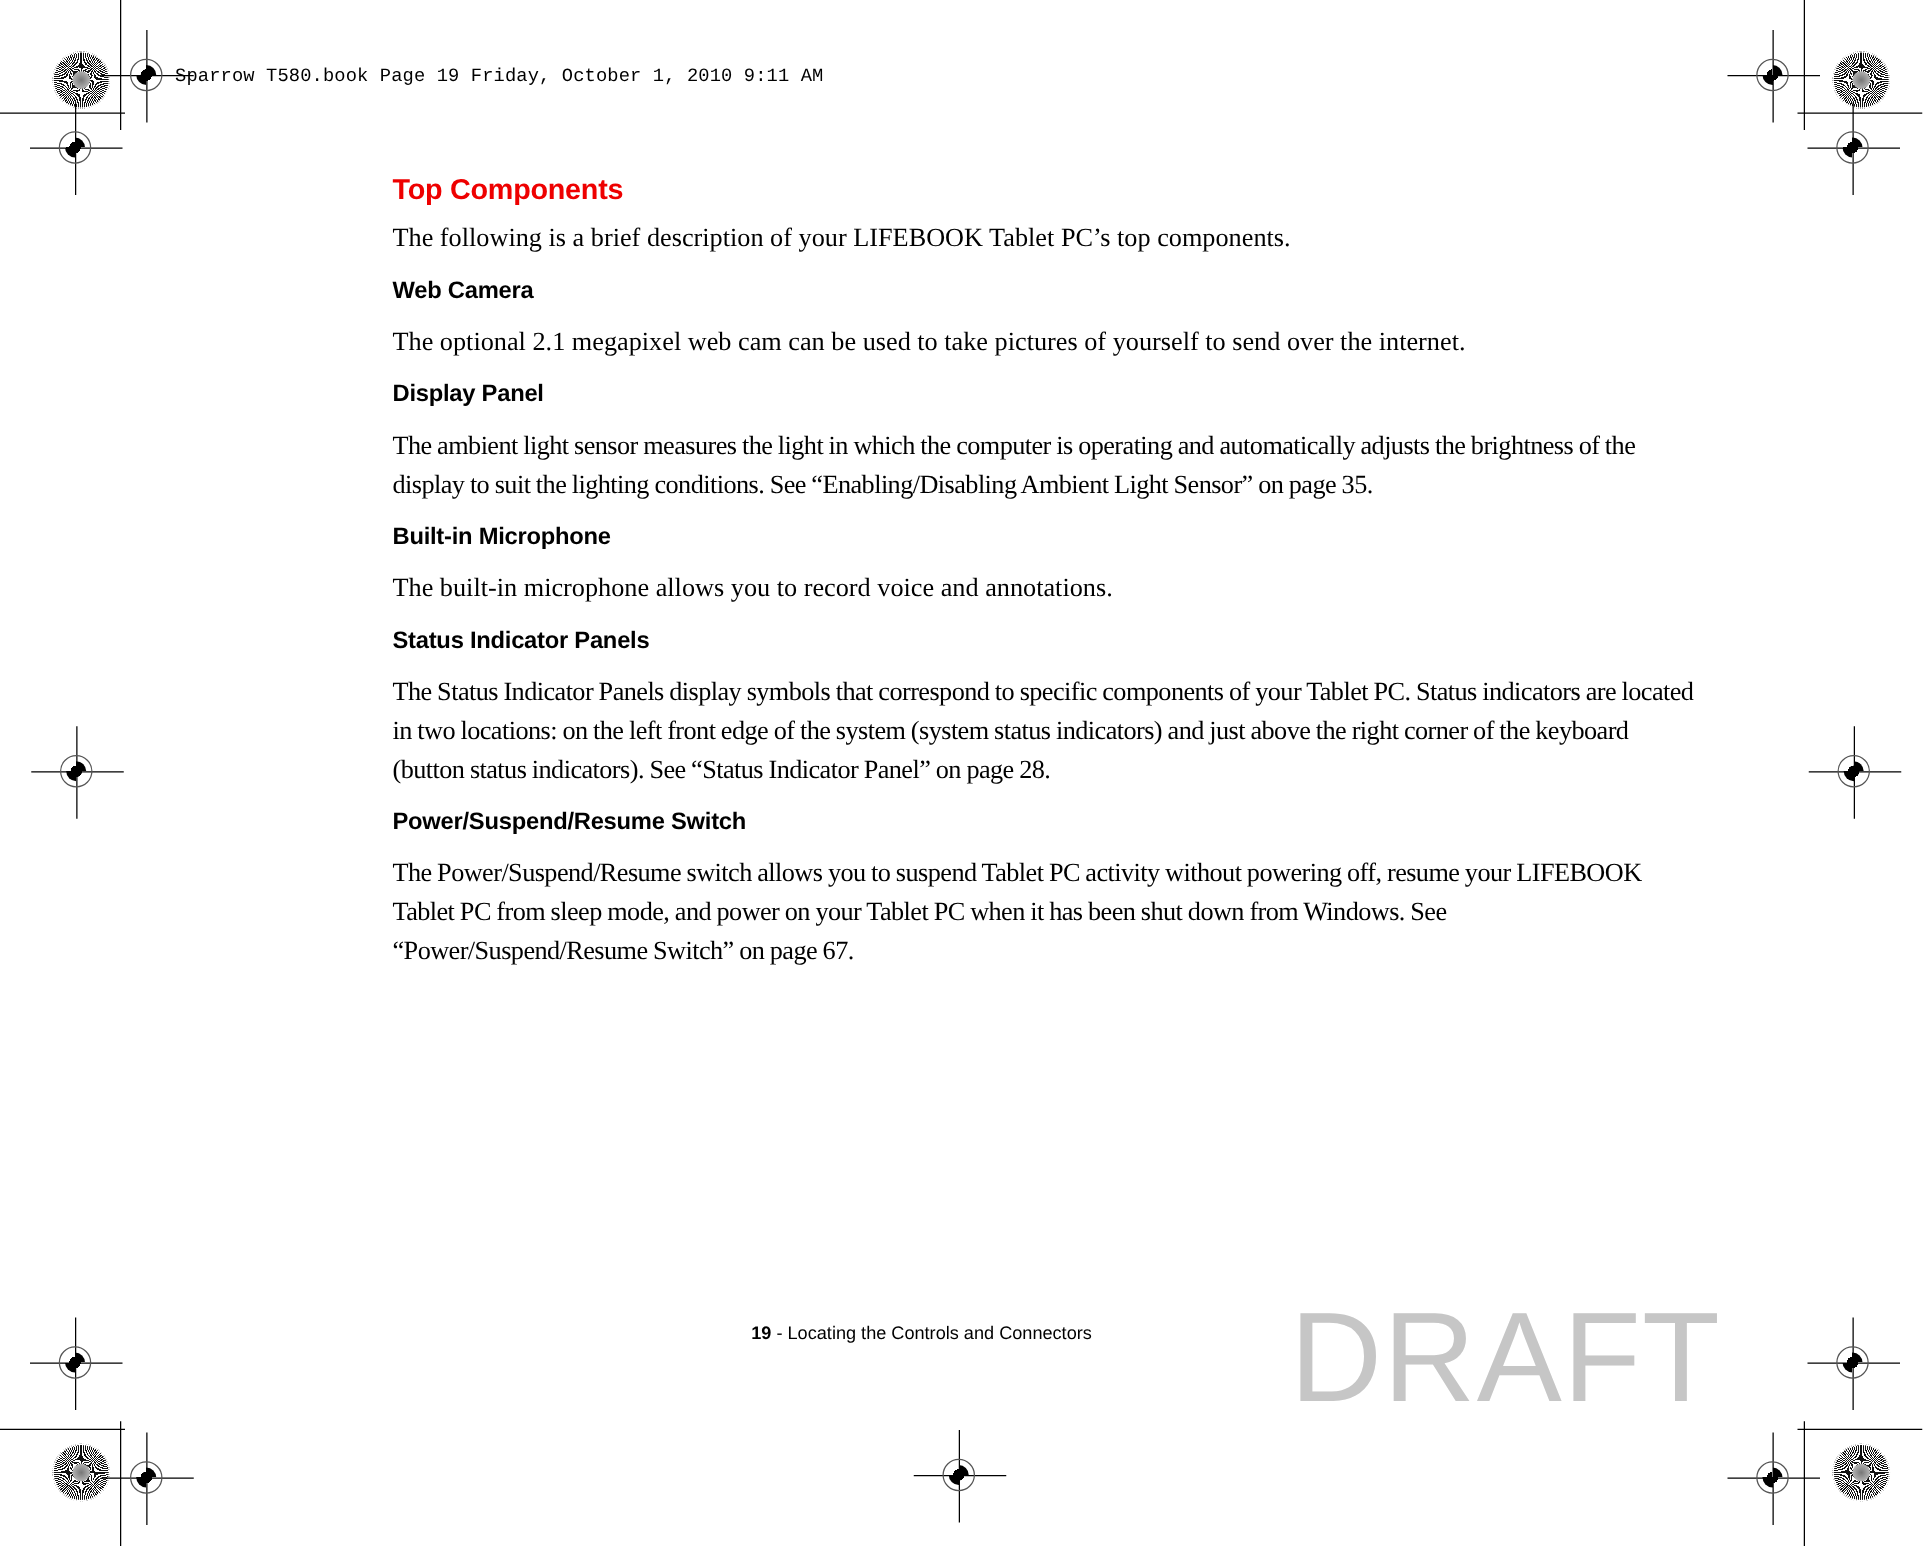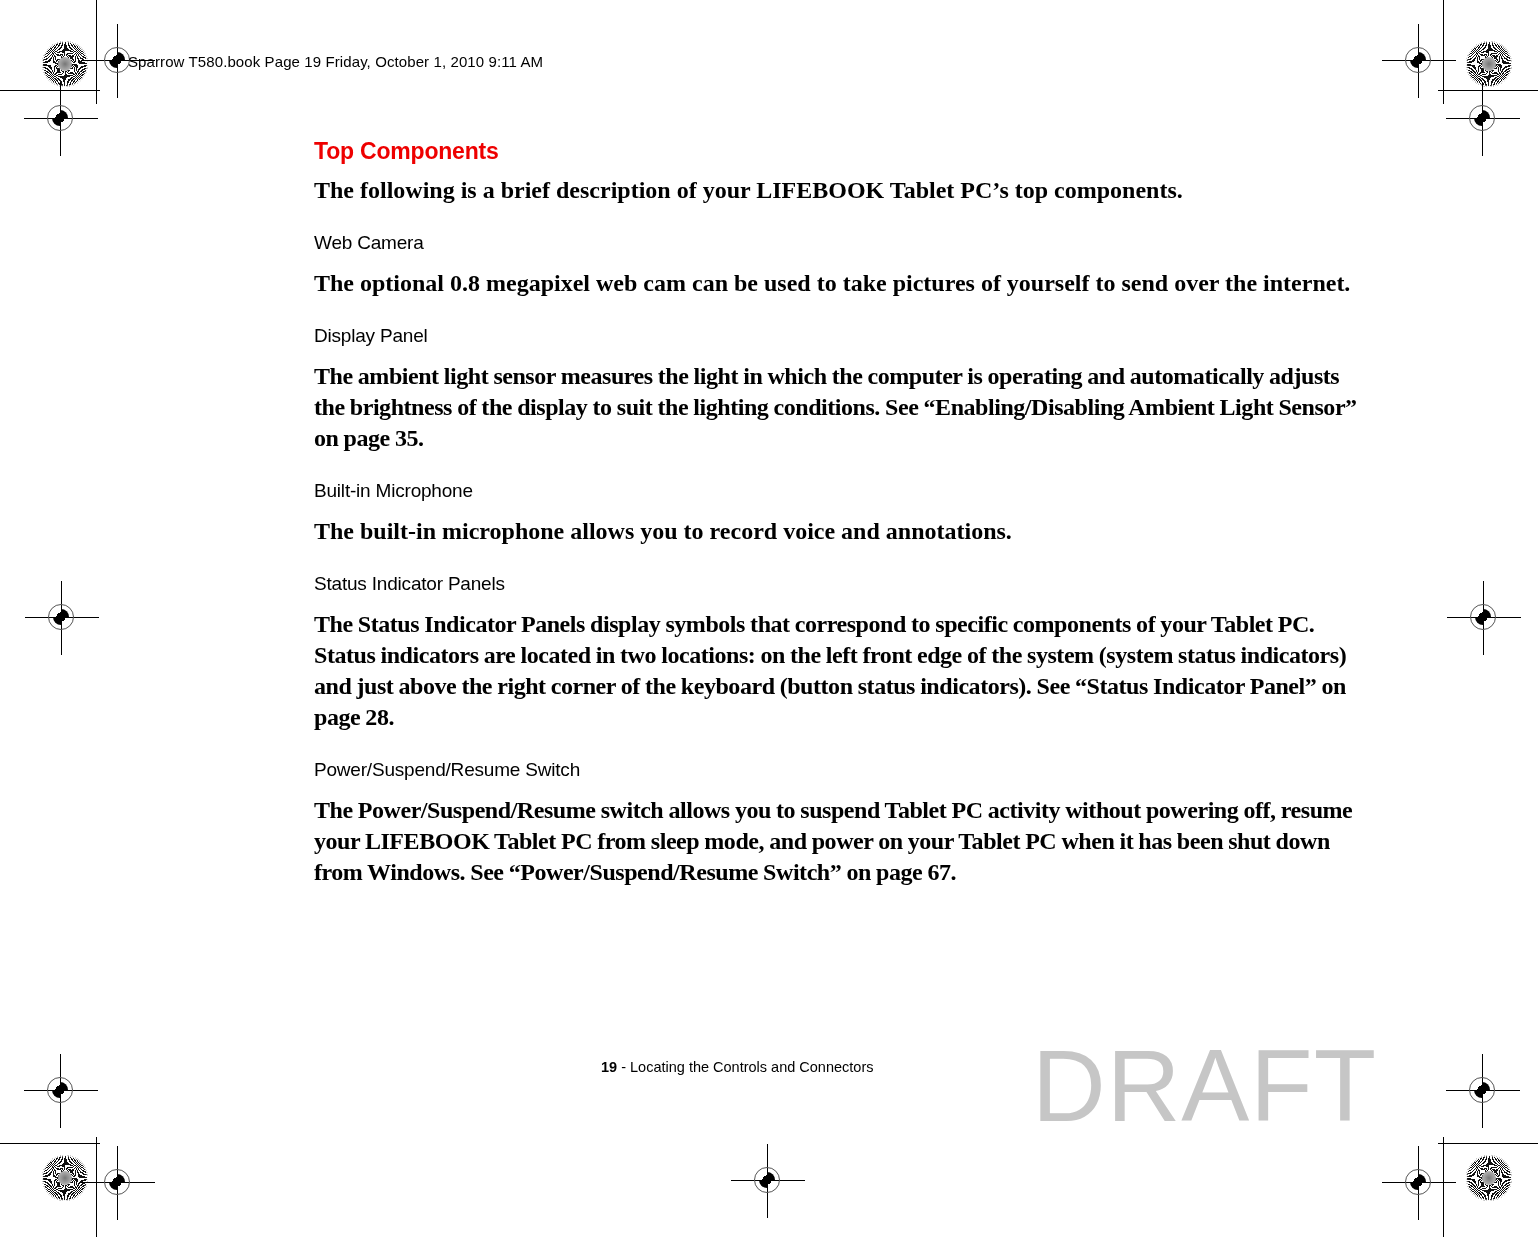--- a/index.html
+++ b/index.html
@@ -99,23 +99,23 @@
     left: 50%; top: 50%;
     width: 14px; height: 14px;
     margin: -7px 0 0 -7px;
     border-radius: 50%;
     background: radial-gradient(circle, #777 0%, #aaa 60%, #cfcfcf 100%);
   }
 
   
   .book-header {
     position: absolute;
-    left: 128px;
+    left: 140px;
     top: 53px;
-    font-family: Liberation Sans, sans-serif;
+    font-family: Liberation Mono, monospace;
     font-size: 15px;
     letter-spacing: 0.1px;
     white-space: nowrap;
   }
 
   
   .content {
     position: absolute;
     left: 314px;
     top: 138px;
@@ -125,32 +125,31 @@
     font-family: "Liberation Sans", "DejaVu Sans", sans-serif;
     font-size: 23px;
     font-weight: bold;
     color: #ee0000;
     margin: 0 0 10px 0;
     letter-spacing: -0.2px;
   }
   h2.sub-head {
     font-family: "Liberation Sans", "DejaVu Sans", sans-serif;
     font-size: 19px;
-    font-weight: normal;
+    font-weight: bold;
     color: #000000;
-    margin: 26px 0 14px 0;
+    margin: 16px 0 14px 0;
     letter-spacing: -0.2px;
   }
   p.body-text {
     font-family: "Liberation Serif", "DejaVu Serif", serif;
-    font-size: 24px;
+    font-size: 21px;
     line-height: 31px;
     margin: 0 0 6px 0;
     color: #000000;
-    font-weight: bold;
   }
   p.body-text.condensed {
     letter-spacing: -0.45px;
     word-spacing: -0.4px;
   }
   p.intro {
     margin-bottom: 2px;
   }
 
   
@@ -273,21 +272,21 @@
 
 <div class="book-header">Sparrow T580.book  Page 19  Friday, October 1, 2010  9:11 AM</div>
 
 <div class="content">
 
   <h1 class="section-title">Top Components</h1>
 
   <p class="body-text intro">The following is a brief description of your LIFEBOOK Tablet PC’s top components.</p>
 
   <h2 class="sub-head">Web Camera</h2>
-  <p class="body-text">The optional 0.8 megapixel web cam can be used to take pictures of yourself to send over the internet.</p>
+  <p class="body-text">The optional 2.1 megapixel web cam can be used to take pictures of yourself to send over the internet.</p>
 
   <h2 class="sub-head">Display Panel</h2>
 
   <p class="body-text condensed">The ambient light sensor measures the light in which the computer is operating and automatically adjusts the brightness of the display to suit the lighting conditions. See “Enabling/Disabling Ambient Light Sensor” on page 35.</p>
 
   <h2 class="sub-head">Built-in Microphone</h2>
   <p class="body-text">The built-in microphone allows you to record voice and annotations.</p>
 
   <h2 class="sub-head">Status Indicator Panels</h2>
   <p class="body-text condensed">The Status Indicator Panels display symbols that correspond to specific components of your Tablet PC. Status indicators are located in two locations: on the left front edge of the system (system status indicators) and just above the right corner of the keyboard (button status indicators). See “Status Indicator Panel” on page 28.</p>

